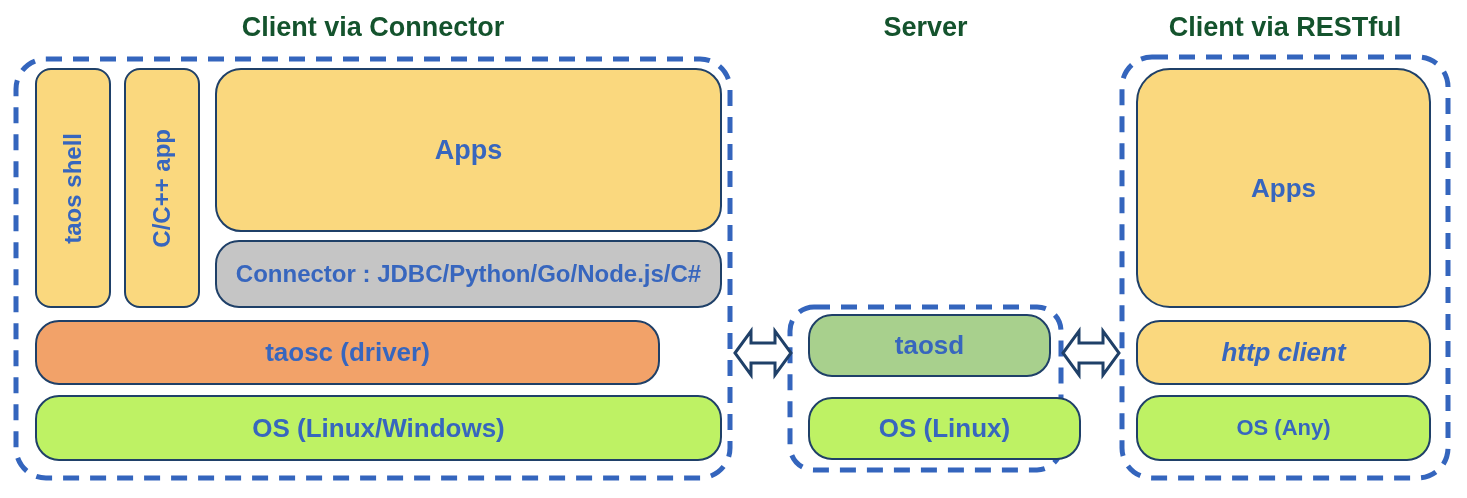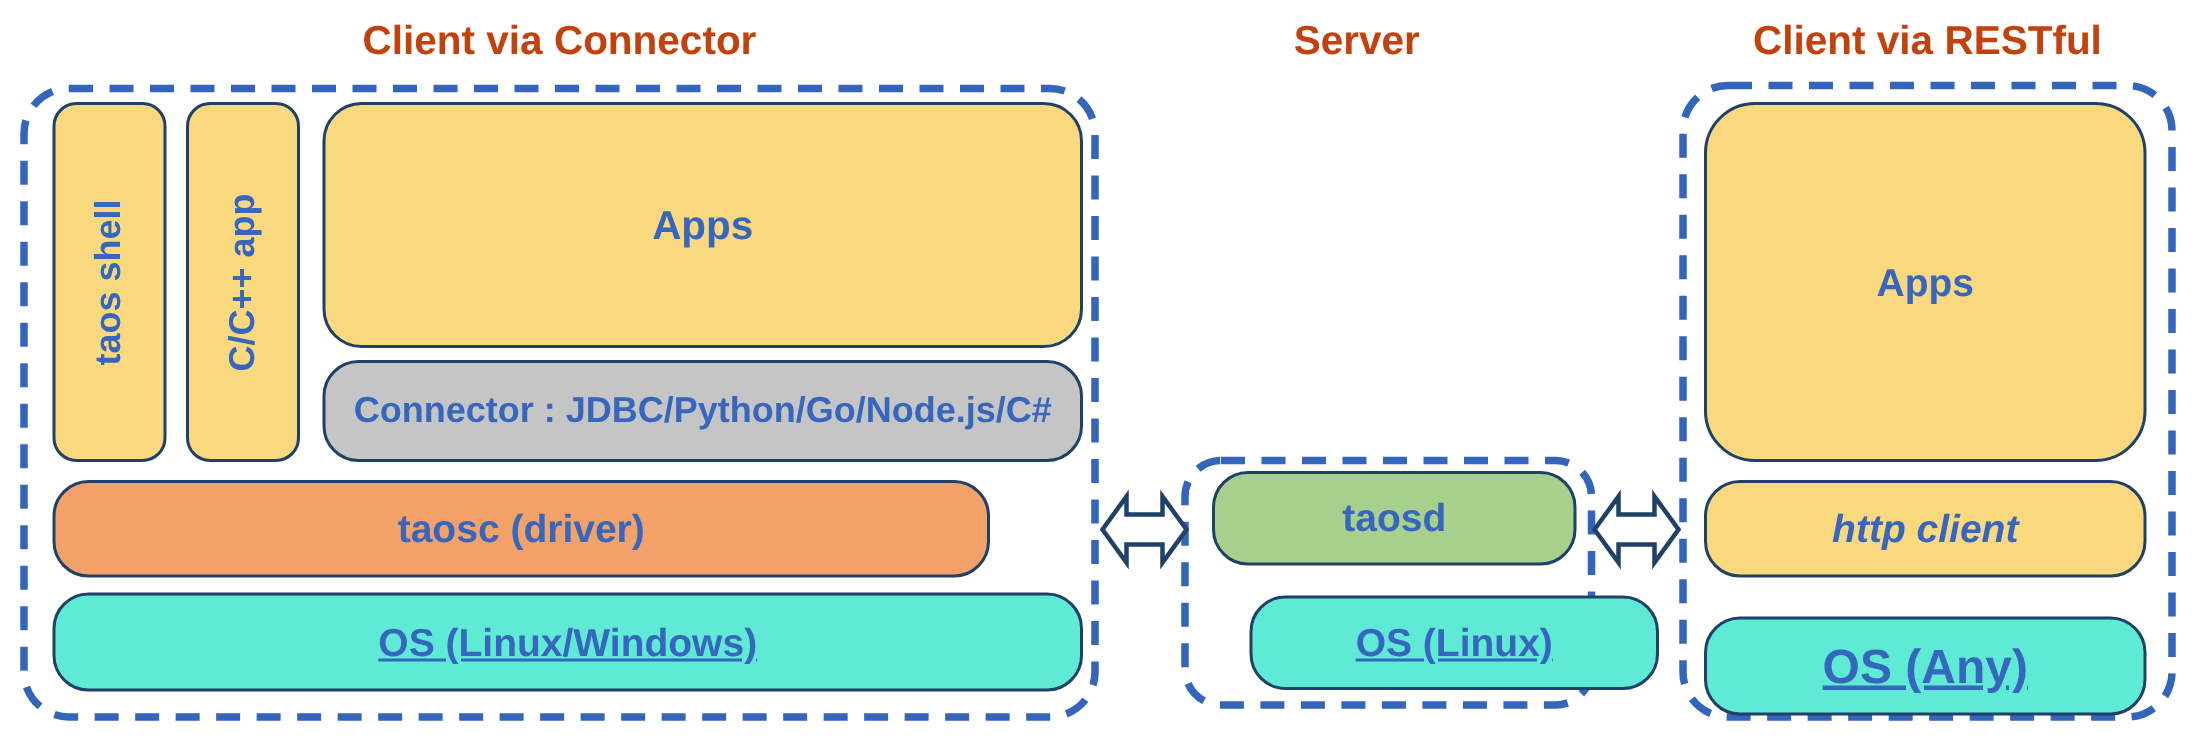--- a/index.html
+++ b/index.html
@@ -14,68 +14,68 @@
   .svg-layer {
     position: absolute; left:0; top:0; width:1467px; height:498px;
     pointer-events: none;
   }
   .title {
     position: absolute;
     top: 12px;
     text-align: center;
     font-weight: bold;
     font-size: 27px;
-    color: #c2410c;
+    color: #14532d;
     letter-spacing: 0px;
   }
   .title-left  { left: 16px;  width: 714px; }
-  .title-mid   { left: 769px; width: 271px; text-align: center; }
+  .title-mid   { left: 790px; width: 271px; text-align: center; }
   .title-right { left: 1122px; width: 326px; }
 
   .box {
     position: absolute;
     box-sizing: border-box;
     border: 2.5px solid #1F4068;
     display: flex;
     align-items: center;
     justify-content: center;
     text-align: center;
     font-weight: bold;
     color: #3766BE;
     border-radius: 24px;
   }
   .yellow { background: #FAD87E; }
   .orange { background: #F2A269; }
-  .lblue  { background: #5eead4; text-decoration: underline; }
+  .lblue  { background: #bef264; }
   .green  { background: #A8D08D; }
   .gray   { background: #C5C5C5; }
 
   .vtext {
     writing-mode: vertical-rl;
     transform: rotate(180deg);
     font-size: 24px;
     white-space: nowrap;
   }
 
   
   .taos-shell { left:35px;  top:68px;  width:76px;  height:240px; border-radius:16px; }
   .cpp-app    { left:124px; top:68px;  width:76px;  height:240px; border-radius:16px; }
   .apps       { left:215px; top:68px;  width:507px; height:164px; border-radius:26px; font-size:27px; }
   .connector  { left:215px; top:240px; width:507px; height:68px;  font-size:24px; }
   .taosc      { left:35px;  top:320px; width:625px; height:65px;  font-size:26px; }
   .os-left    { left:35px;  top:395px; width:687px; height:66px;  font-size:26px; }
 
   
   .taosd      { left:808px; top:314px; width:243px; height:63px; font-size:26px; }
-  .os-server  { left:808px; top:397px; width:273px; height:63px; font-size:26px;margin-left:25px; }
+  .os-server  { left:808px; top:397px; width:273px; height:63px; font-size:26px; }
 
   
   .apps-rest  { left:1136px; top:68px;  width:295px; height:240px; border-radius:34px; font-size:26px; line-height:1.4; }
   .http-client{ left:1136px; top:320px; width:295px; height:65px; font-size:26px;font-style:italic; }
-  .os-any     { left:1136px; top:395px; width:295px; height:66px; font-size:32px;margin-top:16px; }
+  .os-any     { left:1136px; top:395px; width:295px; height:66px; font-size:22px; }
 
   .two-line span { display:block; }
 </style>
 </head>
 <body>
 
 <div class="canvas">
 
   <svg class="svg-layer" viewBox="0 0 1467 498">
 

